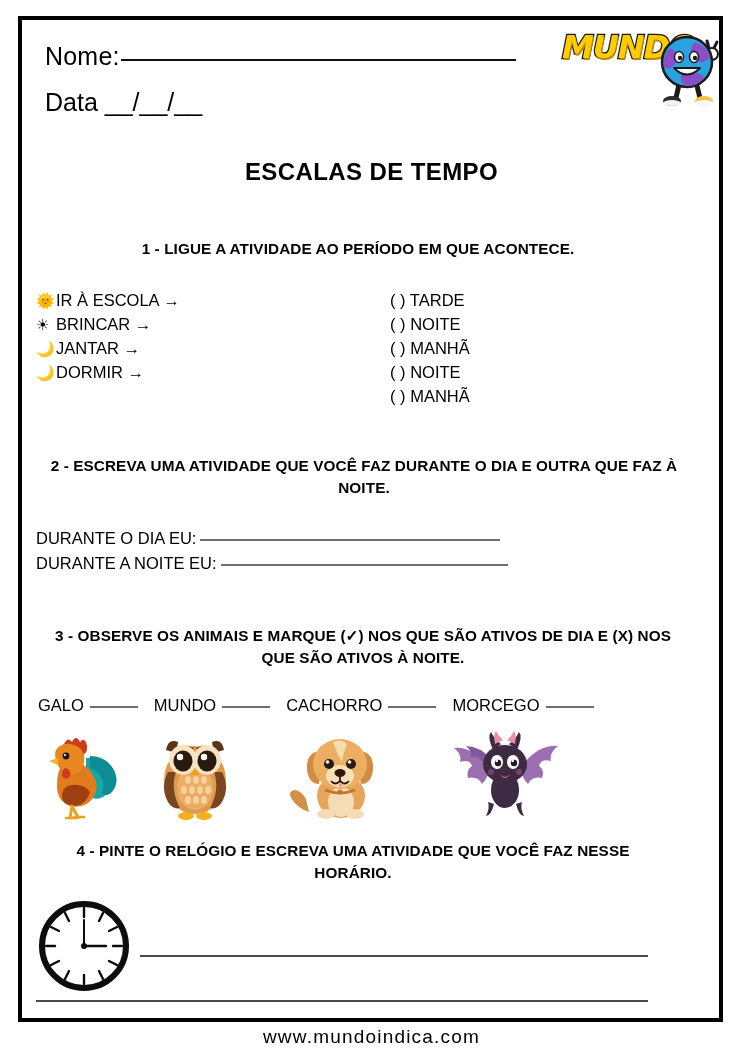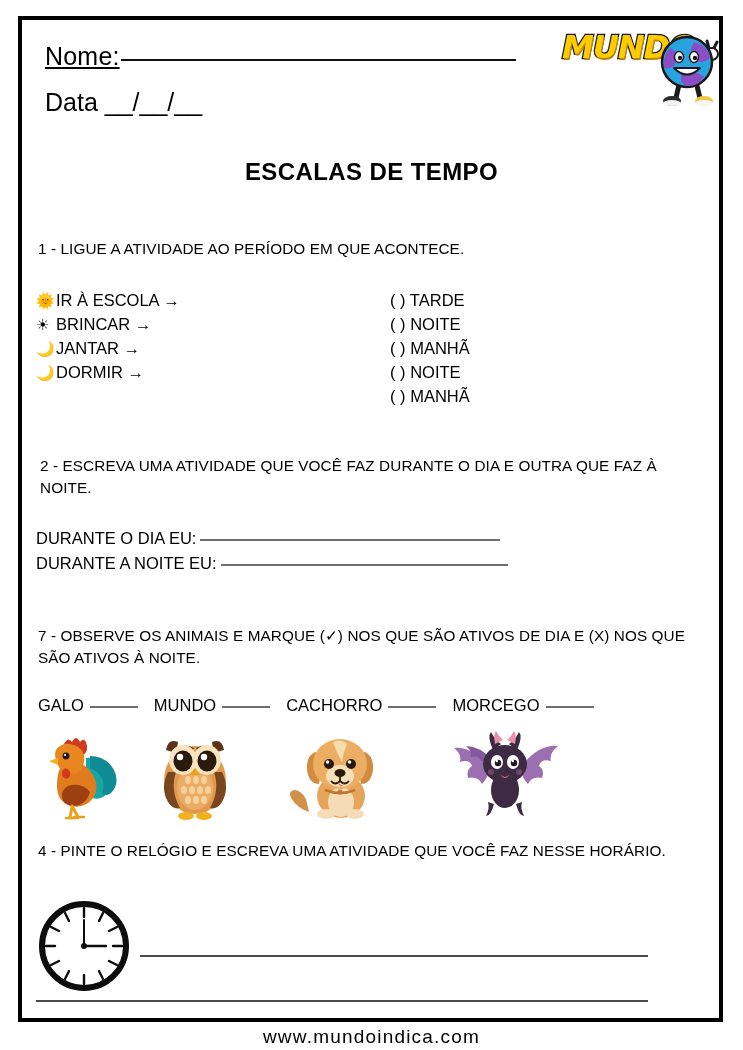--- a/index.html
+++ b/index.html
@@ -33,21 +33,20 @@
   }
 
   
   .name-row {
     position: absolute;
     left: 45px;
     top: 42px;
     font-size: 25px;
     letter-spacing: .2px;
     white-space: nowrap;
-    text-decoration: underline;
   }
   .name-rule {
     display: inline-block;
     width: 395px;
     border-bottom: 2px solid #111;
     vertical-align: 4px;
     margin-left: 1px;
   }
   .data-row {
     position: absolute;
@@ -103,23 +102,24 @@
     top: 158px;
     width: 743px;
     text-align: center;
     font-size: 24px;
     font-weight: bold;
     letter-spacing: .4px;
   }
   .q-text {
     position: absolute;
     font-size: 15.3px;
-    font-weight: normal;
+    font-weight: bold;
     letter-spacing: .1px;
     line-height: 1.45;
+    text-align: center;
   }
   .q1 { left: 38px; top: 238px; width: 640px; }
   .q2 { left: 40px; top: 455px; width: 648px; }
   .q3 { left: 38px; top: 625px; width: 650px; }
   .q4 { left: 38px; top: 840px; width: 630px; }
 
   
   .match-left {
     position: absolute;
     left: 36px;
@@ -297,21 +297,21 @@
 
   <div class="fill-block">
     <div class="fill-row">
       <span>DURANTE O DIA EU:</span><span class="fill-rule rule-a"></span>
     </div>
     <div class="fill-row">
       <span>DURANTE A NOITE EU:</span><span class="fill-rule rule-b"></span>
     </div>
   </div>
 
-  <div class="q-text q3">7 - OBSERVE OS ANIMAIS E MARQUE (✓) NOS QUE SÃO ATIVOS DE DIA E (X) NOS QUE SÃO ATIVOS À NOITE.</div>
+  <div class="q-text q3">3 - OBSERVE OS ANIMAIS E MARQUE (✓) NOS QUE SÃO ATIVOS DE DIA E (X) NOS QUE SÃO ATIVOS À NOITE.</div>
 
   <div class="animal-labels">
     <span class="animal-label">GALO</span><span class="animal-rule"></span><span class="animal-label">MUNDO</span><span class="animal-rule"></span><span class="animal-label">CACHORRO</span><span class="animal-rule"></span><span class="animal-label">MORCEGO</span><span class="animal-rule"></span>
   </div>
 
   <div class="animals-row">
 
     <svg class="animal-art a-rooster" viewBox="0 0 90 92">
       <path d="M48 30 q14 -2 22 10 q8 12 0 24 q-6 9 -16 6 q4 -16 -6 -22 Z" fill="#17A6A6"></path>
       <path d="M52 28 q16 0 24 14 q6 12 -2 22 q-4 5 -10 2 q6 -18 -12 -26 Z" fill="#0E8C96"></path>

